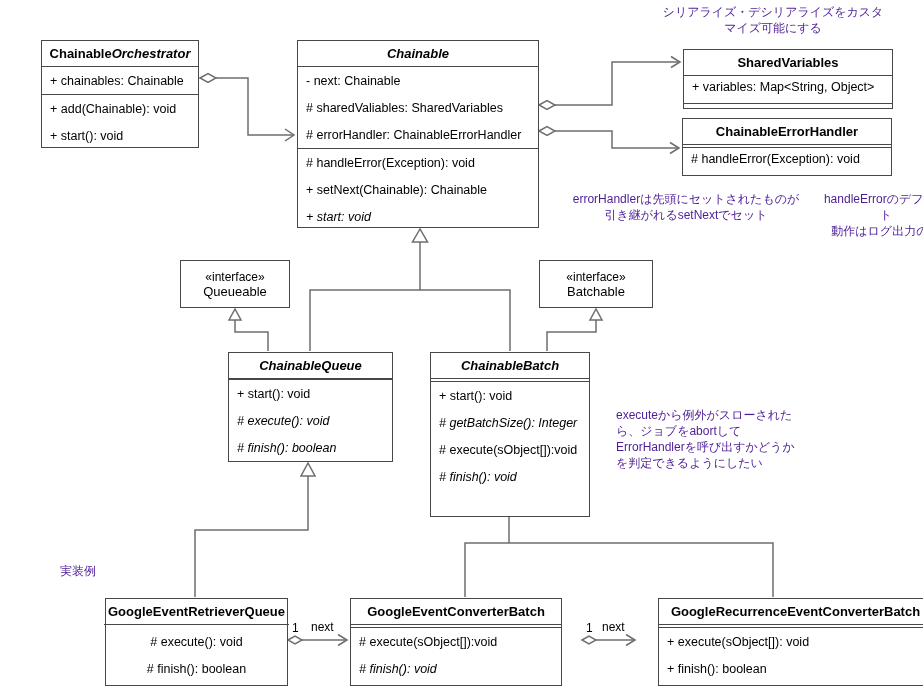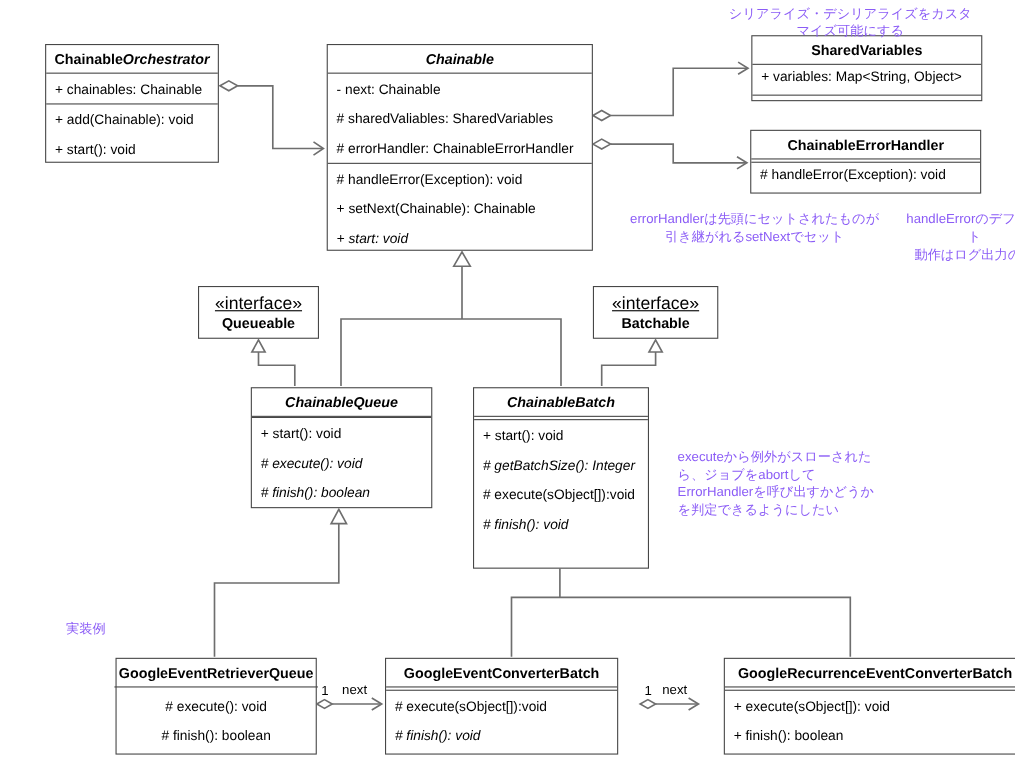--- a/index.html
+++ b/index.html
@@ -8,23 +8,23 @@
   .cls{position:absolute;background:#fff;border:1.5px solid #474747;box-sizing:border-box;
        display:flex;flex-direction:column;}
   .cls-title{font-weight:bold;font-size:13px;text-align:center;padding:5px 4px 5px 4px;
              border-bottom:1.5px solid #474747;white-space:nowrap;}
   .member{font-size:12.5px;padding:7px 8px 6px 8px;white-space:nowrap;}
   .sep{border-top:1.5px solid #474747;height:0;}
   .dbl{height:2px;border-bottom:1.5px solid #474747;}
   .dbl.bottom{margin-top:auto;margin-bottom:2px;border-bottom:none;border-top:1.5px solid #474747;}
   .it{font-style:italic;}
   .iface{justify-content:center;text-align:center;}
-  .iface .stereo{font-size:16px;text-decoration:underline;}
-  .iface .iname{font-size:13px;font-weight:bold;}
-  .note{position:absolute;font-size:12px;line-height:16px;white-space:pre-line;color:#8b5cf6;}
+  .iface .stereo{font-size:12px;}
+  .iface .iname{font-size:13px;font-weight:normal;}
+  .note{position:absolute;font-size:12px;line-height:16px;white-space:pre-line;color:#4c1d95;}
   .note.center{text-align:center;}
   .edge-label{position:absolute;font-size:12px;background:#fff;padding:0 1px;}
   svg.overlay{position:absolute;left:0;top:0;pointer-events:none;}
 </style>
 </head>
 <body>
 
 <div id="canvas">
 
   <svg class="overlay" width="923" height="689" viewBox="0 0 923 689">
@@ -99,21 +99,21 @@
     <div class="cls-title it">Chainable</div>
     <div class="member">- next: Chainable</div>
     <div class="member"># sharedValiables: SharedVariables</div>
     <div class="member"># errorHandler: ChainableErrorHandler</div>
     <div class="sep"></div>
     <div class="member"># handleError(Exception): void</div>
     <div class="member">+ setNext(Chainable): Chainable</div>
     <div class="member it">+ start: void</div>
   </div>
 
-  <div class="cls" style="left:683px;top:32px;width:210px;height:60px;">
+  <div class="cls" style="left:683px;top:49px;width:210px;height:60px;">
     <div class="cls-title">SharedVariables</div>
     <div class="member" style="padding:4px 8px;">+ variables: Map&lt;String, Object&gt;</div>
     <div class="dbl bottom"></div>
   </div>
 
   <div class="cls" style="left:682px;top:118px;width:210px;height:58px;">
     <div class="cls-title">ChainableErrorHandler</div>
     <div class="dbl"></div>
     <div class="member" style="padding:4px 8px;"># handleError(Exception): void</div>
   </div>

